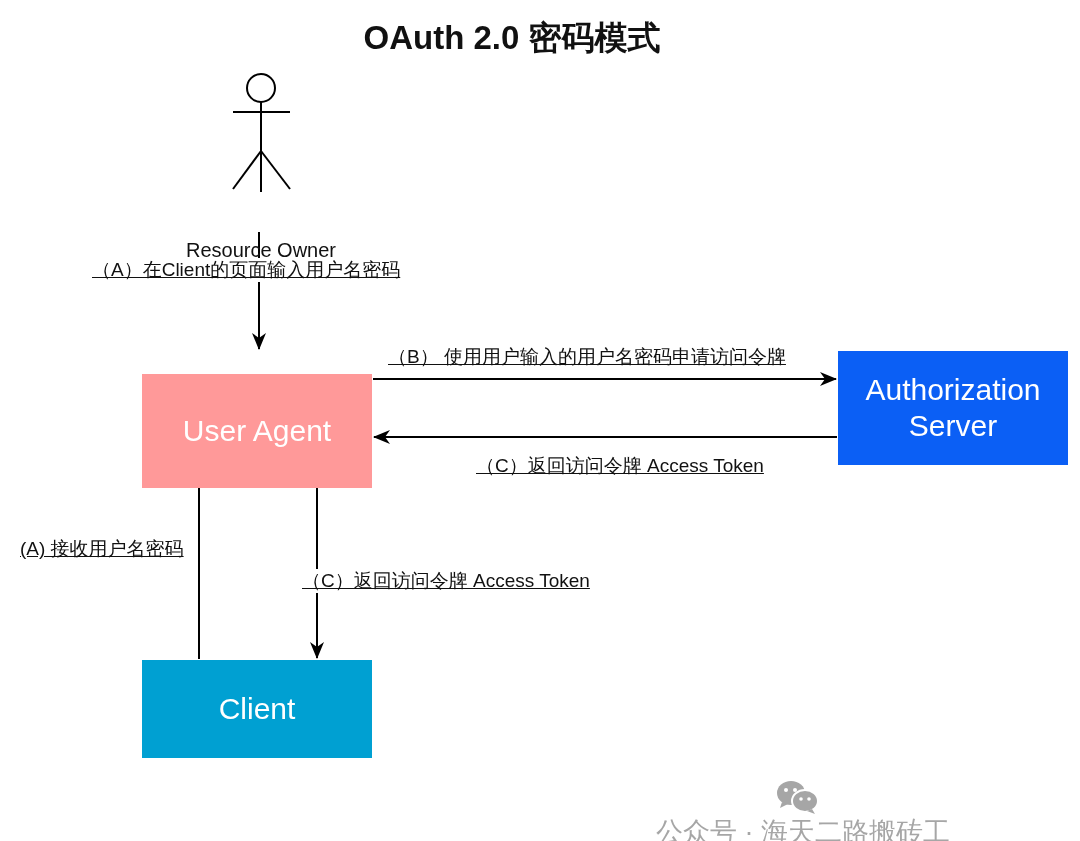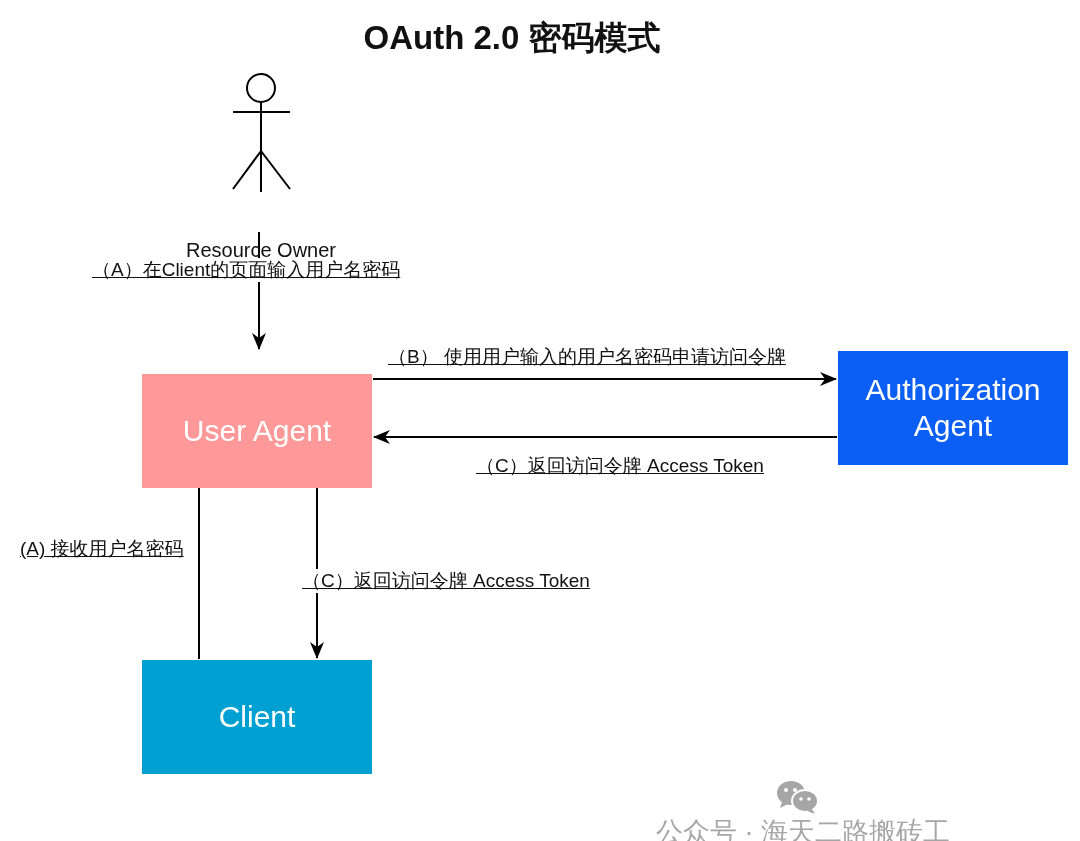--- a/index.html
+++ b/index.html
@@ -7,21 +7,21 @@
            font-family: "Liberation Sans", "DejaVu Sans", sans-serif; color: #111; }
     .title { position: absolute; left: 0; width: 1024px; top: 16px; text-align: center;
              font-size: 33px; font-weight: bold; color: #111; }
     svg.canvas { position: absolute; left: 0; top: 0; }
     .node { position: absolute; display: flex; align-items: center; justify-content: center;
             color: #fff; text-align: center; line-height: 1.2; }
     .node span { display: block; }
     #ua { left: 142px; top: 333px; width: 230px; height: 114px; background: #ff9999; font-size: 30px; margin-top: 41px; }
     #as { left: 838px; top: 351px; width: 230px; height: 114px; background: #0b5ff5; font-size: 30px;
           flex-direction: column; }
-    #cl { left: 142px; top: 660px; width: 230px; height: 114px; background: #00a0d2; font-size: 30px; }
+    #cl { left: 142px; top: 660px; width: 230px; height: 98px; background: #00a0d2; font-size: 30px; }
     .lbl { position: absolute; font-size: 19px; color: #111; white-space: nowrap; background: #fff; line-height: 24px; text-decoration: underline; }
     .lbl.nobg { background: transparent; padding-left: 16px; }
     .actor-label { position: absolute; left: 150px; width: 222px; top: 203px; text-align: center;
                    font-size: 20px; color: #111; margin-top: 36px; }
     .watermark { position: absolute; left: 656px; top: 780px; display: flex; align-items: center;
                  color: #a6a6a6; font-size: 27px; flex-direction: column; }
     .watermark .wm-icon { width: 44px; height: 34px; margin-right: 10px; position: relative; }
   </style>
 </head>
 <body>
@@ -63,21 +63,21 @@
 <div class="lbl nobg" style="left:372px; top:345px;">（B） 使用用户输入的用户名密码申请访问令牌</div>
 <div class="lbl nobg" style="left:460px; top:454px;">（C）返回访问令牌 Access Token</div>
 <div class="lbl" style="left:20px; top:537px;text-align:right;">(A) 接收用户名密码</div>
 <div class="lbl" style="left:302px; top:569px;">（C）返回访问令牌 Access Token</div>
 
 <div class="node" id="ua">
   <span>User Agent</span>
 </div>
 <div class="node" id="as">
   <span>Authorization</span>
-  <span>Agent</span>
+  <span>Server</span>
 </div>
 <div class="node" id="cl">
   <span>Client</span>
 </div>
 
 <div class="watermark">
   <span class="wm-icon">
     <svg width="44" height="34" viewBox="0 0 44 34">
       <ellipse cx="15" cy="13" rx="14" ry="12" fill="#a6a6a6"></ellipse>
       <path d="M6,22 L4,28 L12,24 Z" fill="#a6a6a6"></path>

